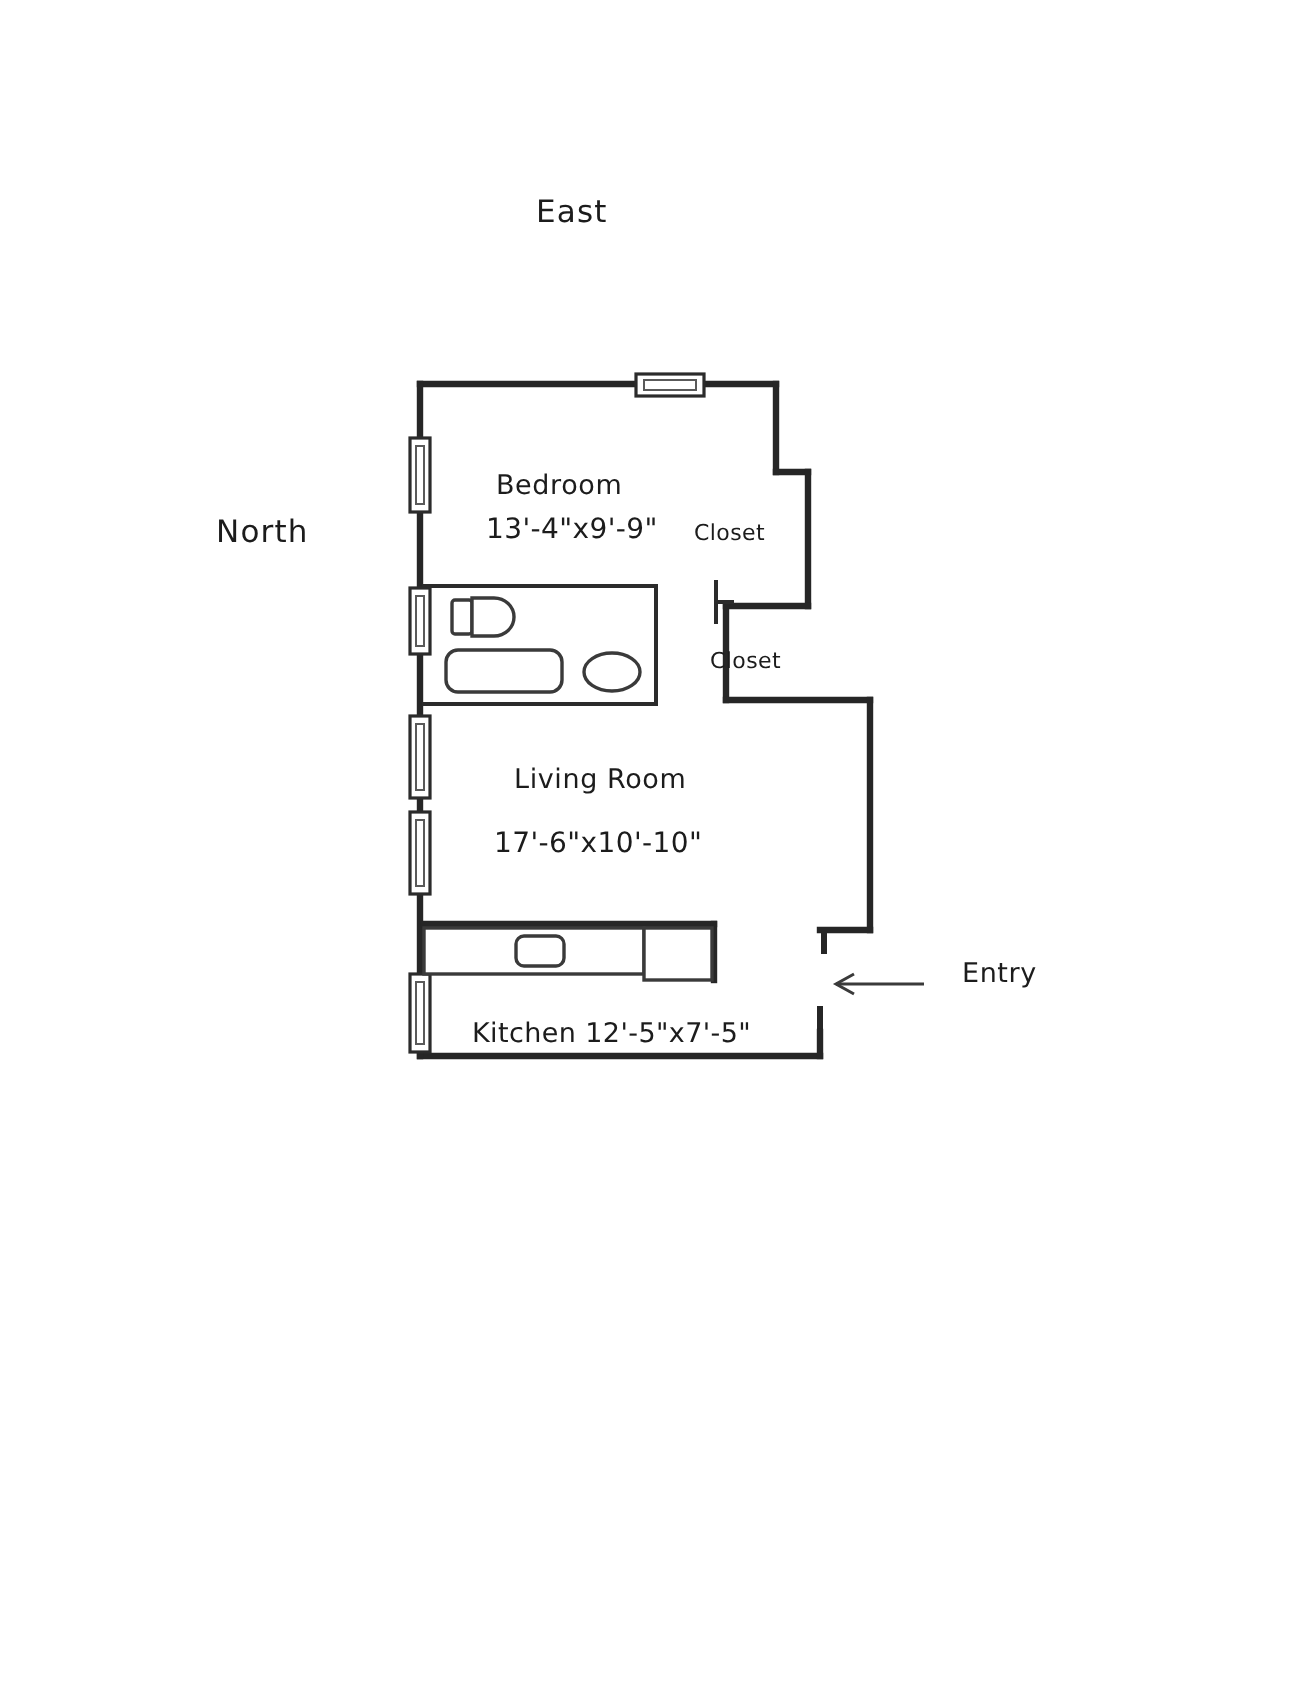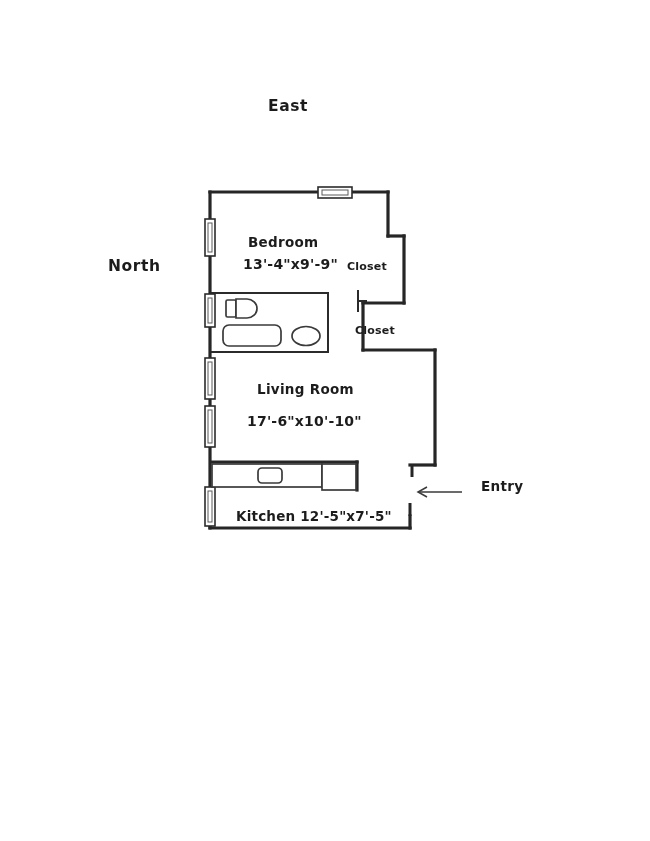--- a/index.html
+++ b/index.html
@@ -12,21 +12,20 @@
     height: 841px;
     font-family: "DejaVu Sans", sans-serif;
     overflow: hidden;
     position: relative;
   }
   #plan-root {
     position: absolute;
     top: 0; left: 0;
     width: 650px;
     height: 841px;
-    font-weight: bold;
   }
   svg#floorplan {
     display: block;
     width: 650px;
     height: 841px;
   }
   .wall {
     stroke: #262626;
     stroke-width: 3.2;
     stroke-linecap: square;

